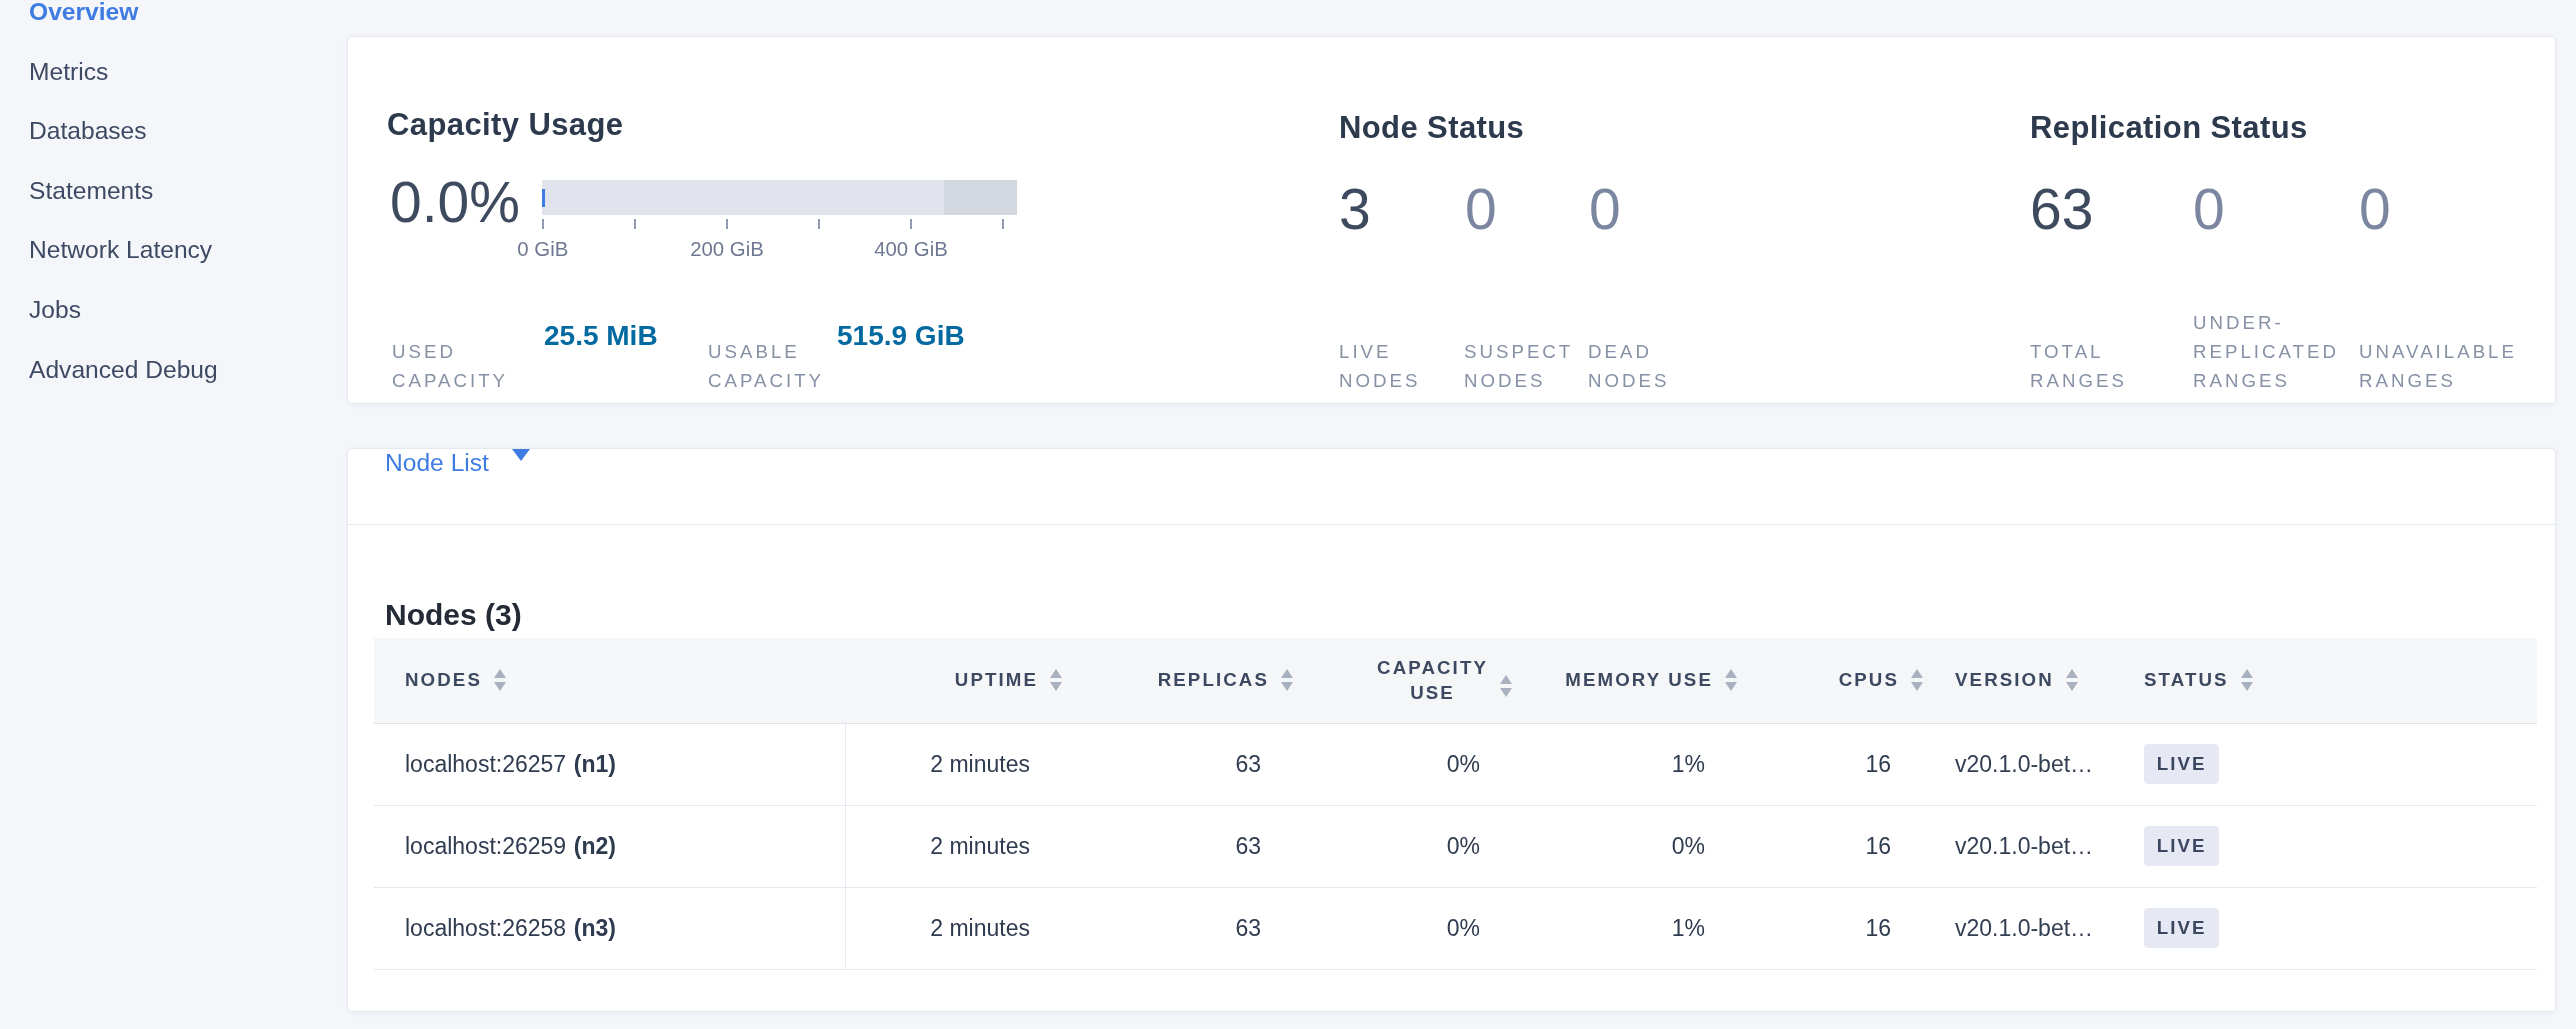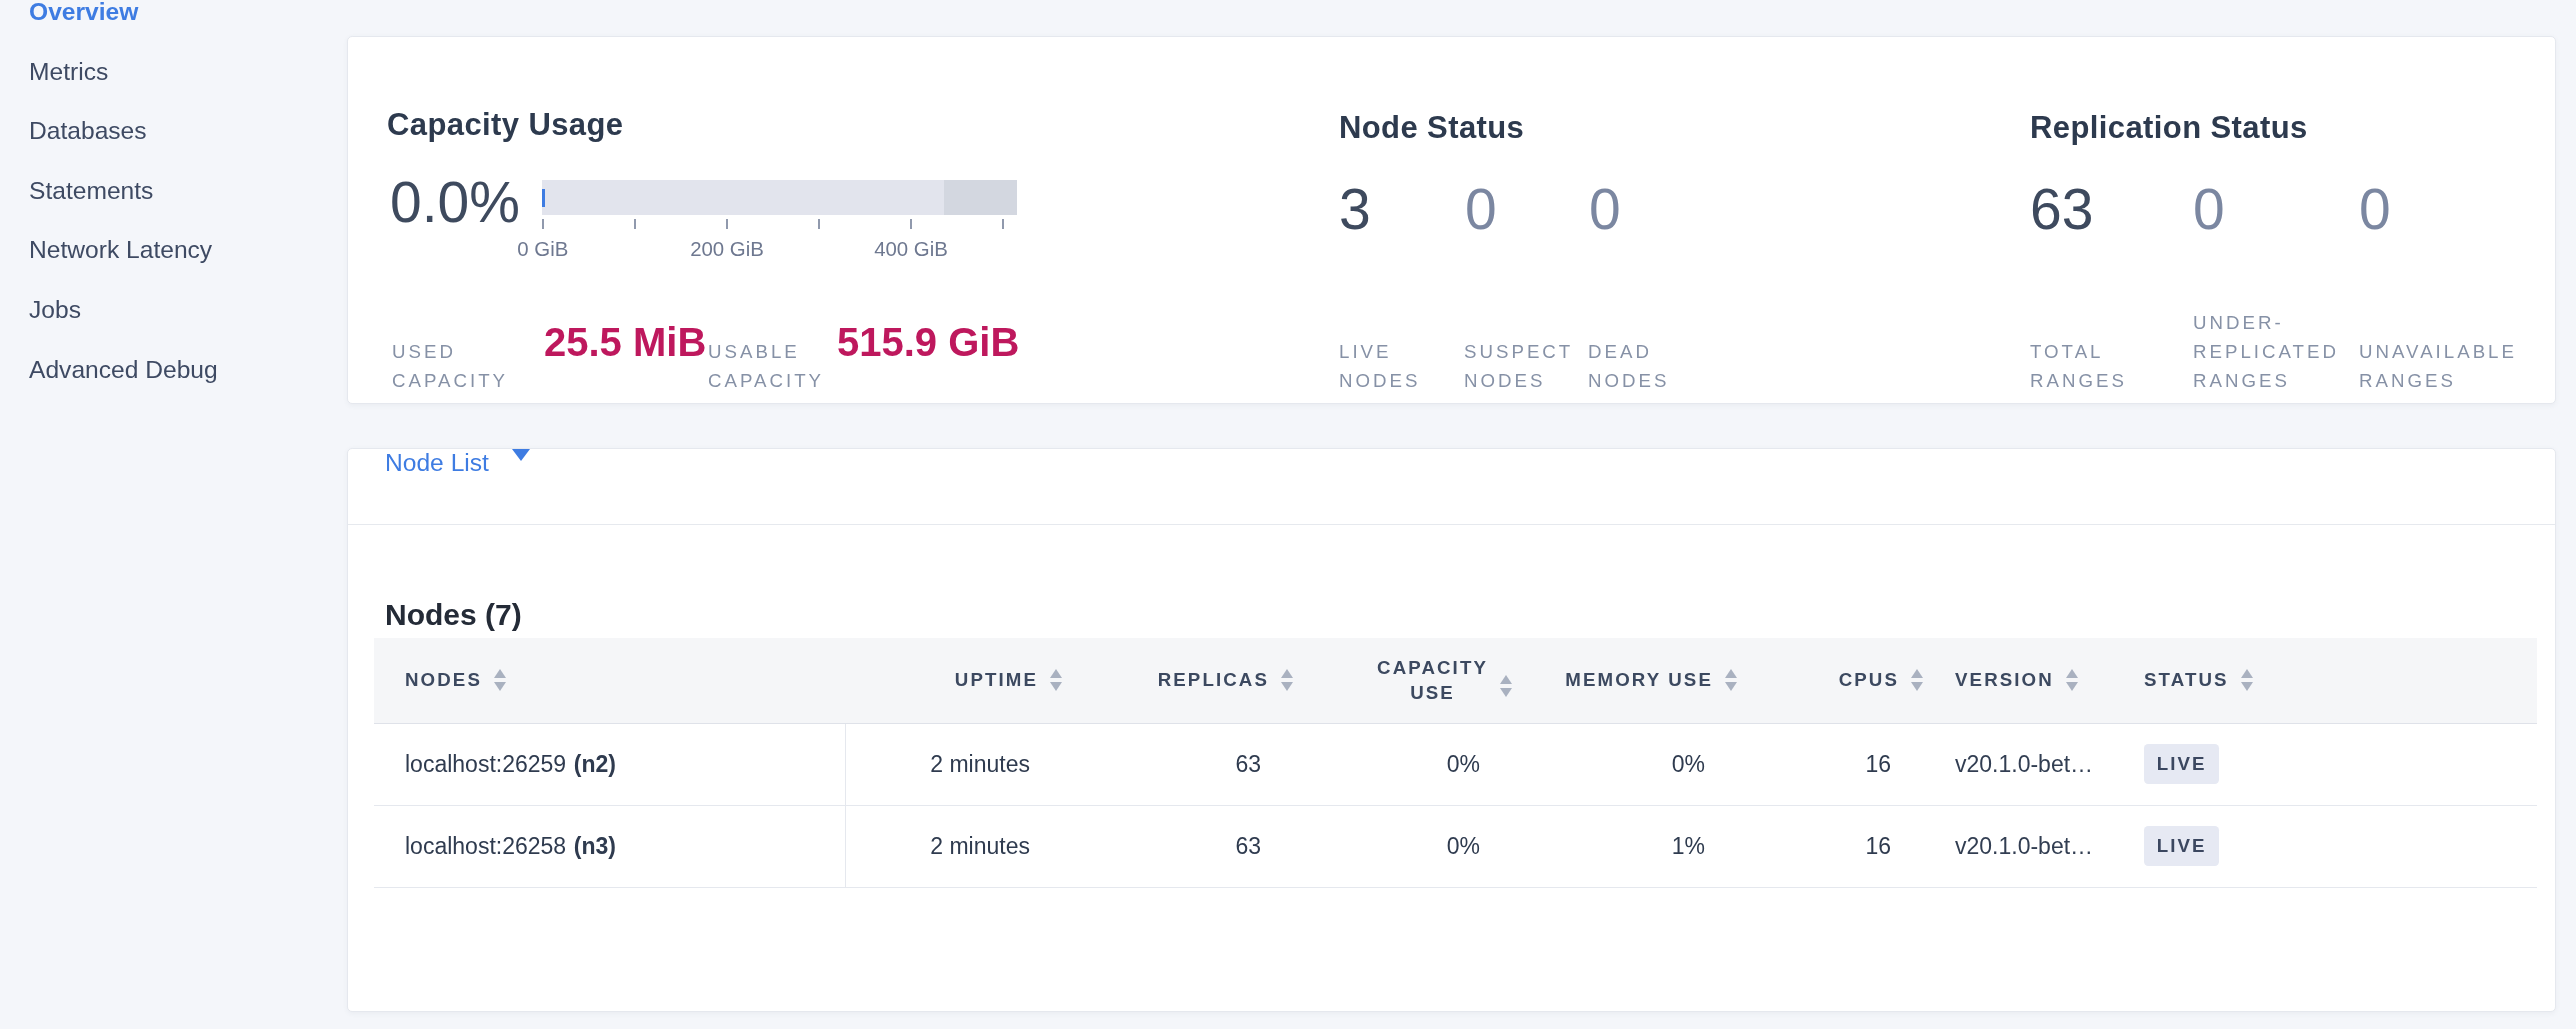--- a/index.html
+++ b/index.html
@@ -50,21 +50,21 @@
   }
   .metric-label{
     font-size:18.7px;color:#8691a6;letter-spacing:3px;line-height:29px;
     text-transform:uppercase;white-space:nowrap;
   }
   .lbl-block{
     position:absolute;height:87px;display:flex;flex-direction:column;
     justify-content:flex-end;top:243px;margin-top:28px;
   }
   .cap-value{
-    position:absolute;top:283px;font-size:40px;font-weight:700;color:#be185d;
+    position:absolute;top:283px;font-size:28px;font-weight:700;color:#0369a1;
     white-space:nowrap;
   }
   
   .metrics-row{position:absolute;top:132px;display:flex;}
   .metric-num{font-size:57px;font-weight:500;color:#3e4a5e;line-height:80px;}
   .metric-num.muted{color:#7b87a1;}
   
   .strip{
     height:76px;border-bottom:1.7px solid #e6e9ee;display:flex;
     align-items:flex-start;padding-left:37px;box-sizing:border-box;cursor:pointer;
@@ -219,21 +219,21 @@
   </div>
 </section>
 
 <section class="card card-nodes">
 
   <div class="strip">
     <span class="node-list-label">Node List</span>
     <span class="caret-down"></span>
   </div>
 
-  <h3 class="nodes-title">Nodes (7)</h3>
+  <h3 class="nodes-title">Nodes (3)</h3>
 
   <div class="tbl-wrap">
     <table>
       <colgroup>
         <col style="width:471px">
           <col style="width:207px">
           <col style="width:231px">
           <col style="width:219px">
         <col style="width:225px">
           <col style="width:186px">
@@ -315,20 +315,34 @@
                   <span class="up"></span>
                   <span class="down"></span>
                 </span>
             </div>
           </th>
         </tr>
       </thead>
       <tbody>
         <tr>
           <td class="c-nodes">
+            <span>localhost:26257</span><span class="node-id">(n1)</span>
+          </td>
+          <td class="num">2 minutes</td>
+          <td class="num">63</td>
+          <td class="num">0%</td>
+          <td class="num">1%</td>
+          <td class="num">16</td>
+          <td class="c-version">v20.1.0-bet…</td>
+          <td class="c-status">
+            <span class="badge">LIVE</span>
+          </td>
+        </tr>
+        <tr>
+          <td class="c-nodes">
             <span>localhost:26259</span><span class="node-id">(n2)</span>
           </td>
           <td class="num">2 minutes</td>
           <td class="num">63</td>
           <td class="num">0%</td>
           <td class="num">0%</td>
           <td class="num">16</td>
           <td class="c-version">v20.1.0-bet…</td>
           <td class="c-status">
             <span class="badge">LIVE</span>

